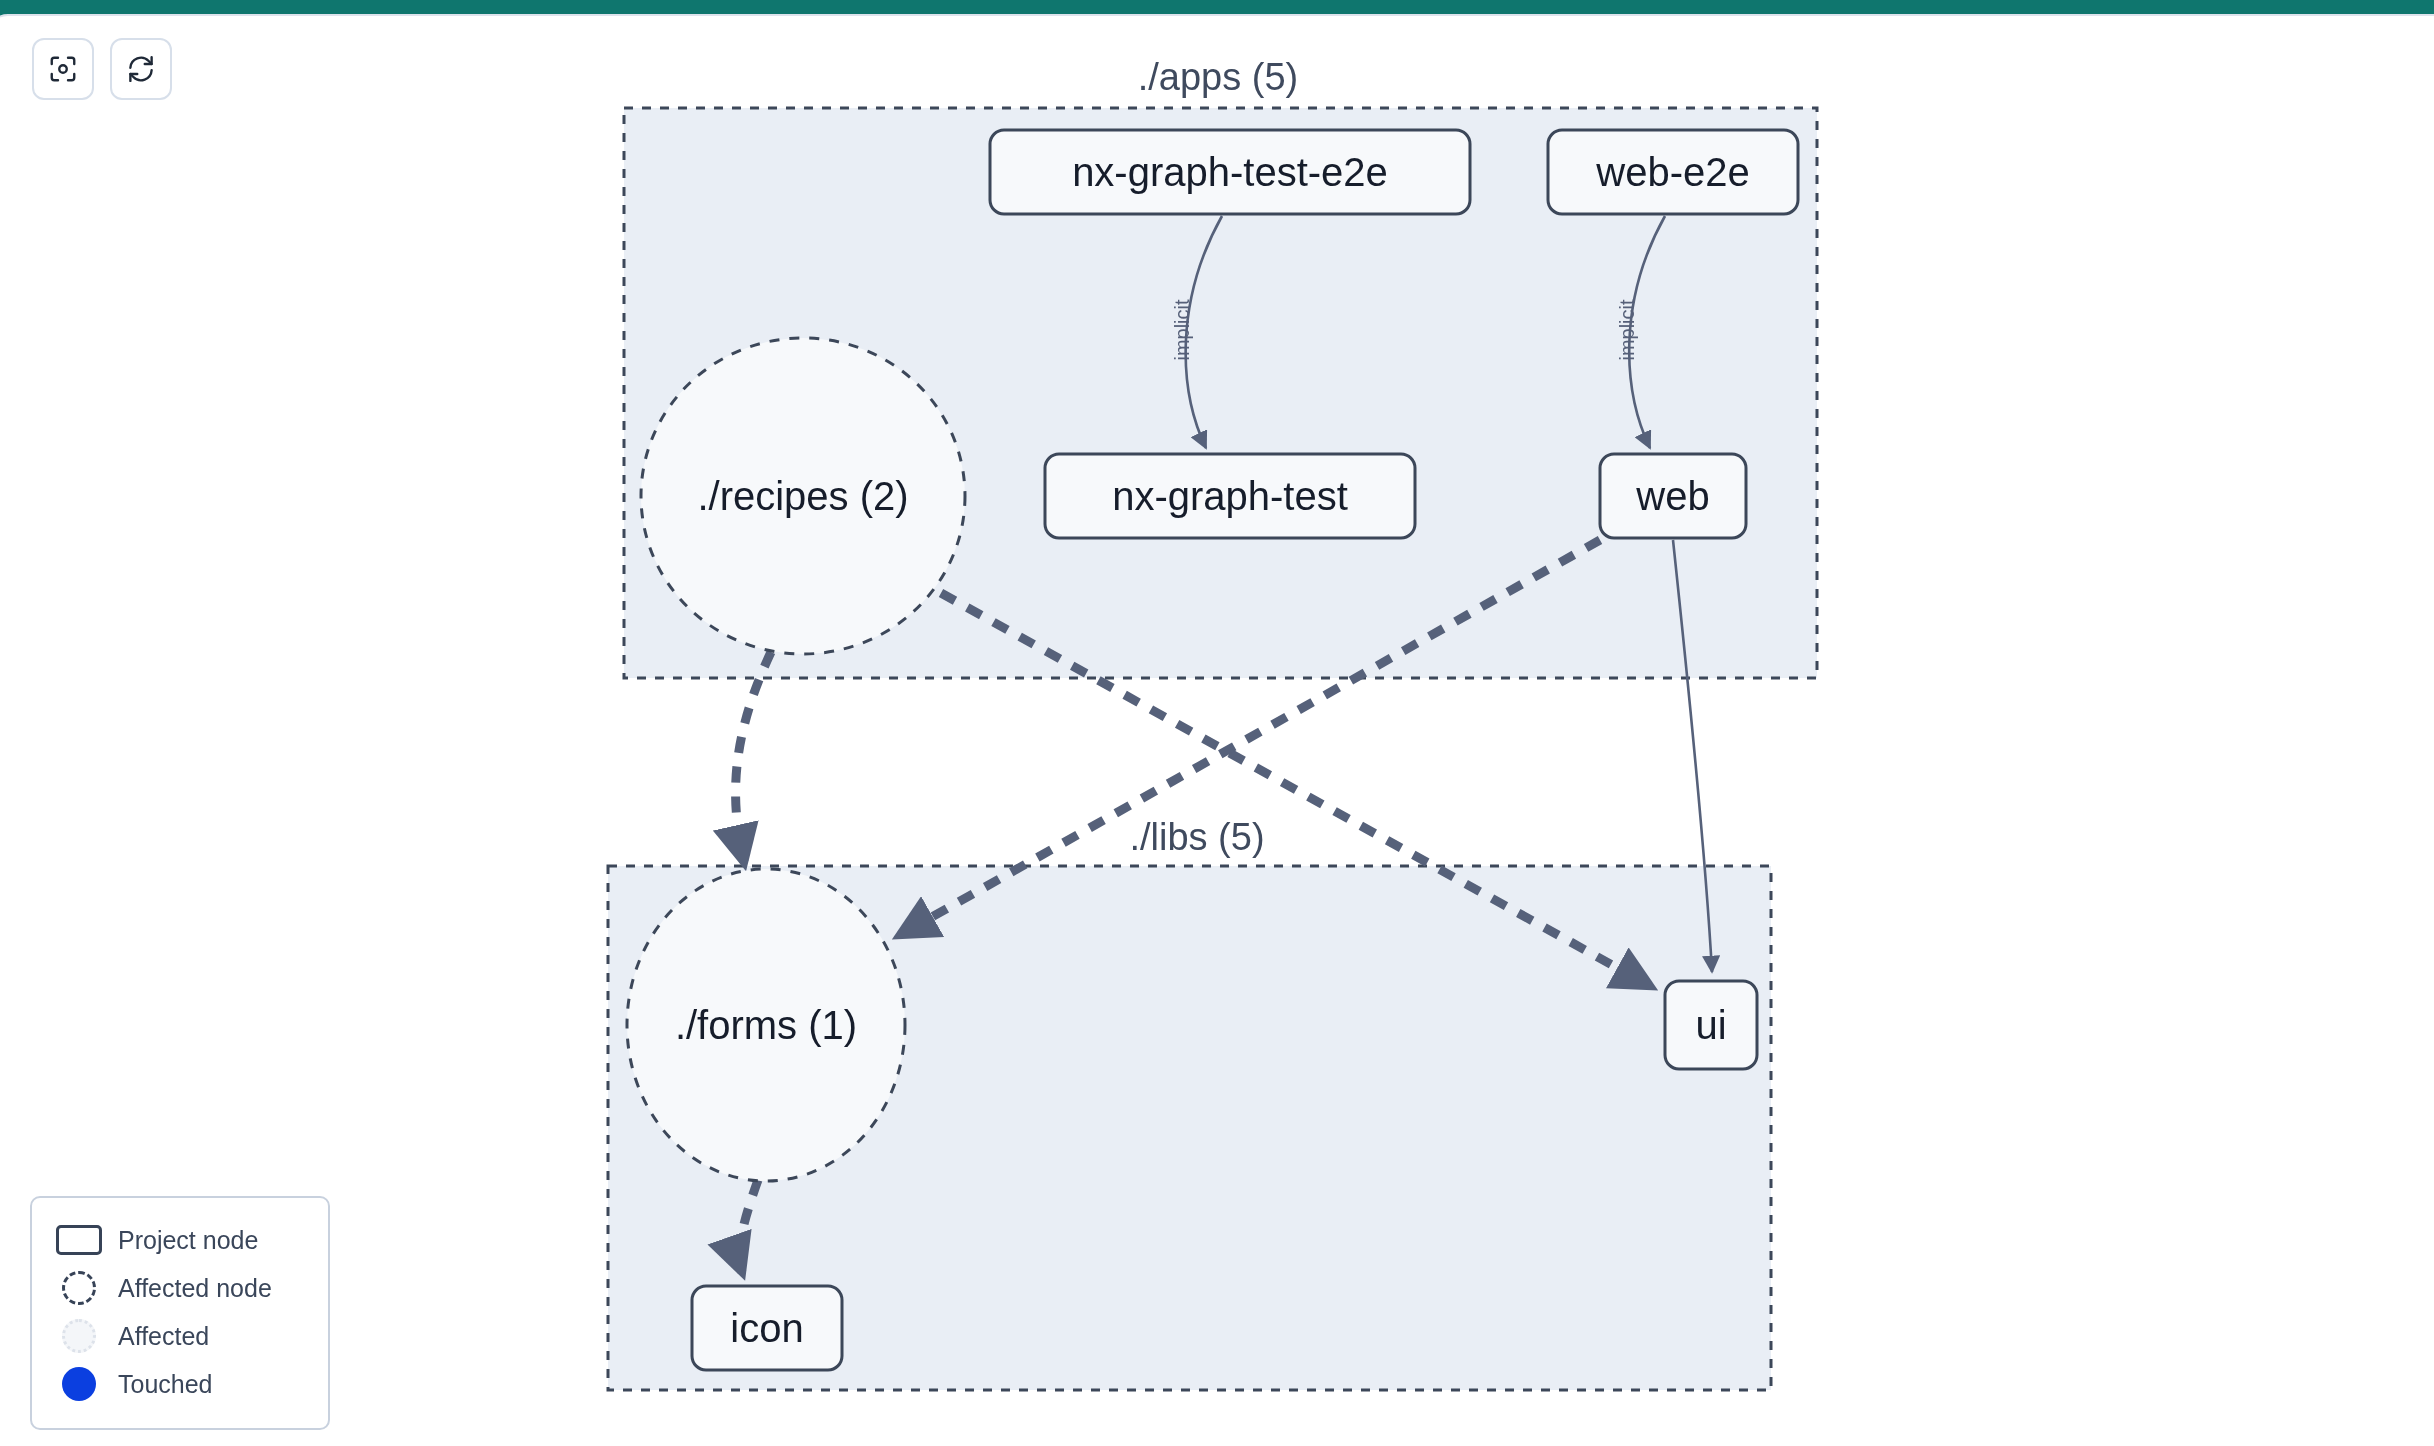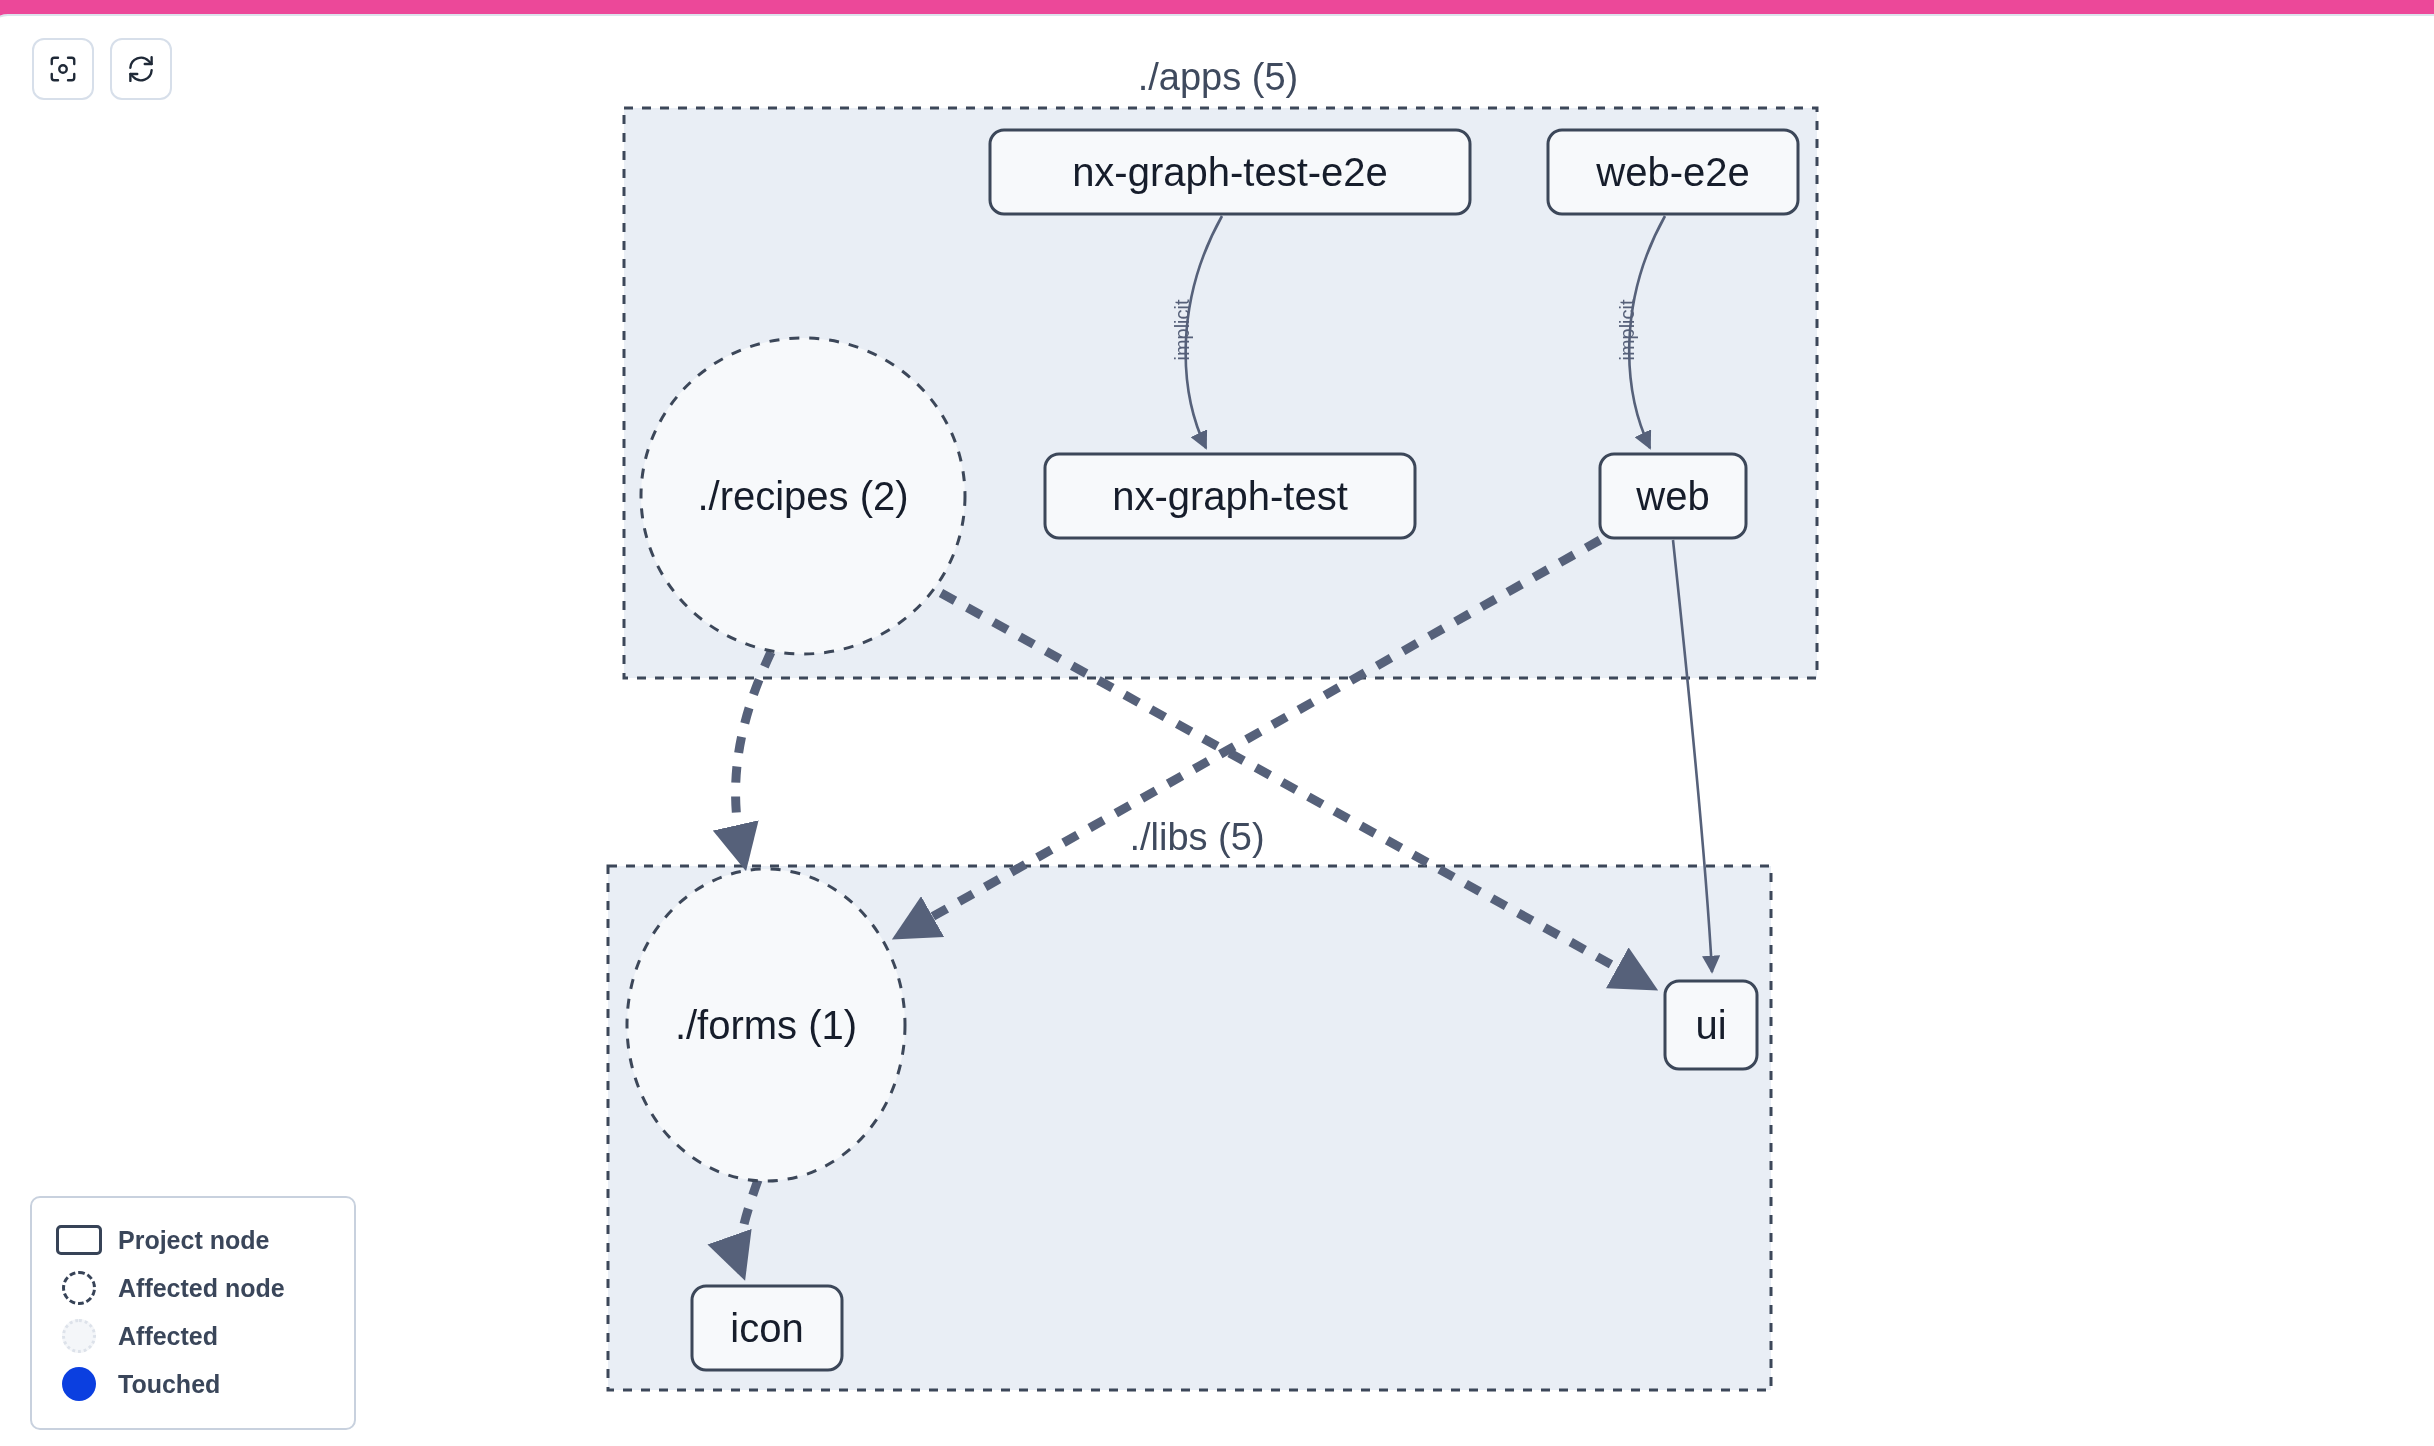--- a/index.html
+++ b/index.html
@@ -5,21 +5,21 @@
   html, body {
     margin: 0;
     padding: 0;
     background: #ffffff;
     font-family: "Liberation Sans", sans-serif;
   }
   #app {
     position: relative;
     width: 2434px;
     height: 1446px;
-    background: #ec4899;
+    background: #0f766e;
     overflow: hidden;
   }
   
   #card-frame {
     position: absolute;
     left: -14px;
     top: 14px;
     width: 2470px;
     height: 1470px;
     border: 2px solid #dde3ec;
@@ -79,28 +79,27 @@
     font-family: "Liberation Sans", sans-serif;
     font-size: 20px;
     fill: #566079;
   }
 
   
   #legend {
     position: absolute;
     left: 30px;
     top: 1196px;
-    width: 326px;
+    width: 300px;
     border: 2px solid #c8d1de;
     border-radius: 10px;
     background: #ffffff;
     padding: 18px 20px 20px 20px;
     box-sizing: border-box;
     z-index: 40;
-    font-weight: bold;
   }
   .legend-row {
     display: flex;
     align-items: center;
     height: 48px;
   }
   .legend-swatch {
     width: 54px;
     display: flex;
     align-items: center;

